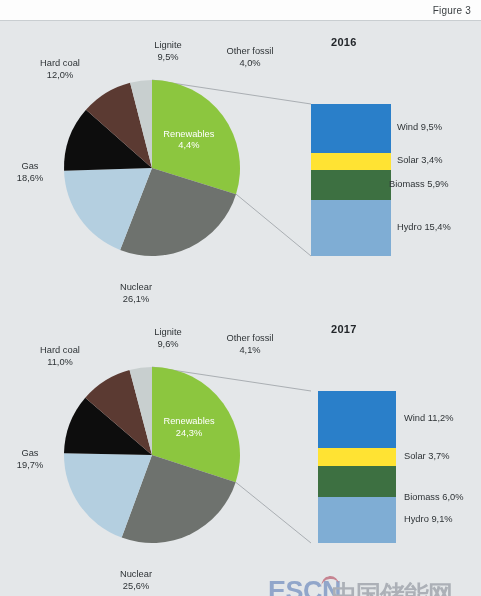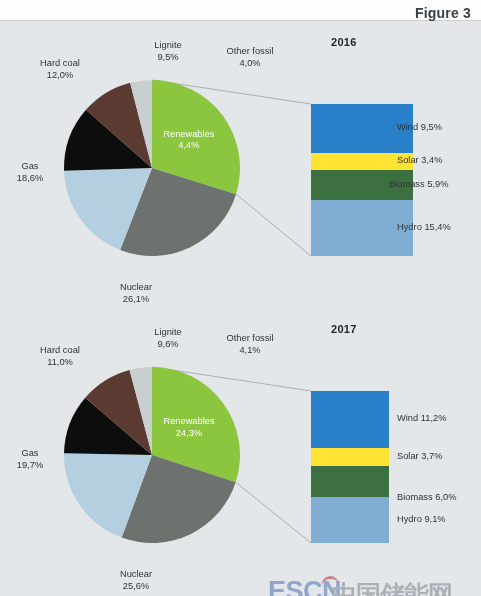--- a/index.html
+++ b/index.html
@@ -16,21 +16,21 @@
     background:#fdfdfd;
     border-bottom:1px solid #c9ced1;
     box-sizing:border-box;
   }
   .header-title{
     position:absolute;left:10px;top:5px;
     font-size:8.5px;color:#3a3f42;letter-spacing:.2px;
   }
   .header-figure{
     position:absolute;right:10px;top:5px;
-    font-size:14px;color:#3a3f42;letter-spacing:.2px;font-weight:bold;
+    font-size:10px;color:#3a3f42;letter-spacing:.2px;
   }
   .board{
     position:absolute;left:0;top:22px;width:481px;height:574px;
     background:#e4e7e9;
   }
   .panel{position:absolute;left:0;width:481px;height:287px;}
   .panel-2016{top:0;}
   .panel-2017{top:287px;}
 
   .year-title{
@@ -104,21 +104,21 @@
           <path d="M 114 114 L 47.99 55.80 A 88 88 0 0 1 92.12 28.76 Z" fill="#5b3a32"></path>
           <path d="M 114 114 L 92.12 28.76 A 88 88 0 0 1 114.00 26.00 Z" fill="#c8cfcf"></path>
         </svg>
         <div class="pie-label inside" style="left: 90.8509px; top: 74.8709px; width: 120px;"><span>Renewables</span><br><span>4,4%</span></div>
         <div class="pie-label" style="left: 58px; top: 228px; width: 80px;"><span>Nuclear</span><br><span>26,1%</span></div>
         <div class="pie-label" style="left: -48px; top: 107px; width: 80px;"><span>Gas</span><br><span>18,6%</span></div>
         <div class="pie-label" style="left: -18px; top: 4px; width: 80px;"><span>Hard coal</span><br><span>12,0%</span></div>
         <div class="pie-label" style="left: 90px; top: -14px; width: 80px;"><span>Lignite</span><br><span>9,5%</span></div>
         <div class="pie-label" style="left: 172px; top: -8px; width: 80px;"><span>Other fossil</span><br><span>4,0%</span></div>
       </div>
-    <div class="legend-bar" style="left:311px;top:82px;width:102px;height:152px;">
+    <div class="legend-bar" style="left:311px;top:82px;width:80px;height:152px;">
         <div class="legend-seg" style="top: 0px; height: 48.6195px; background: rgb(42, 127, 201);"></div>
         <div class="legend-text" style="left: 86px; top: 18.3098px;">Wind 9,5%</div>
         <div class="legend-seg" style="top: 48.6195px; height: 17.4007px; background: rgb(255, 227, 51);"></div>
         <div class="legend-text" style="left: 86px; top: 51.3199px;">Solar 3,4%</div>
         <div class="legend-seg" style="top: 66.0202px; height: 30.1953px; background: rgb(61, 112, 65);"></div>
         <div class="legend-text" style="left: 78px; top: 75.1178px;">Biomass 5,9%</div>
         <div class="legend-seg" style="top: 96.2155px; height: 55.7845px; background: rgb(127, 173, 212);"></div>
         <div class="legend-text" style="left: 86px; top: 118.108px;">Hydro 15,4%</div>
       </div>
   </div>
@@ -138,21 +138,21 @@
           <path d="M 114 114 L 47.26 56.64 A 88 88 0 0 1 91.58 28.90 Z" fill="#5b3a32"></path>
           <path d="M 114 114 L 91.58 28.90 A 88 88 0 0 1 114.00 26.00 Z" fill="#c8cfcf"></path>
         </svg>
         <div class="pie-label inside" style="left: 91.0206px; top: 75.1029px; width: 120px;"><span>Renewables</span><br><span>24,3%</span></div>
         <div class="pie-label" style="left: 58px; top: 228px; width: 80px;"><span>Nuclear</span><br><span>25,6%</span></div>
         <div class="pie-label" style="left: -48px; top: 107px; width: 80px;"><span>Gas</span><br><span>19,7%</span></div>
         <div class="pie-label" style="left: -18px; top: 4px; width: 80px;"><span>Hard coal</span><br><span>11,0%</span></div>
         <div class="pie-label" style="left: 90px; top: -14px; width: 80px;"><span>Lignite</span><br><span>9,6%</span></div>
         <div class="pie-label" style="left: 172px; top: -8px; width: 80px;"><span>Other fossil</span><br><span>4,1%</span></div>
       </div>
-    <div class="legend-bar" style="left:311px;top:82px;width:78px;height:152px;">
+    <div class="legend-bar" style="left:318px;top:82px;width:78px;height:152px;">
         <div class="legend-seg" style="top: 0px; height: 56.7467px; background: rgb(42, 127, 201);"></div>
         <div class="legend-text" style="left: 86px; top: 22.3733px;">Wind 11,2%</div>
         <div class="legend-seg" style="top: 56.7467px; height: 18.7467px; background: rgb(255, 227, 51);"></div>
         <div class="legend-text" style="left: 86px; top: 60.12px;">Solar 3,7%</div>
         <div class="legend-seg" style="top: 75.4933px; height: 30.4px; background: rgb(61, 112, 65);"></div>
         <div class="legend-text" style="left: 86px; top: 84.6933px; margin-top: 16px;">Biomass 6,0%</div>
         <div class="legend-seg" style="top: 105.893px; height: 46.1067px; background: rgb(127, 173, 212);"></div>
         <div class="legend-text" style="left: 86px; top: 122.947px;">Hydro 9,1%</div>
       </div>
   </div>

